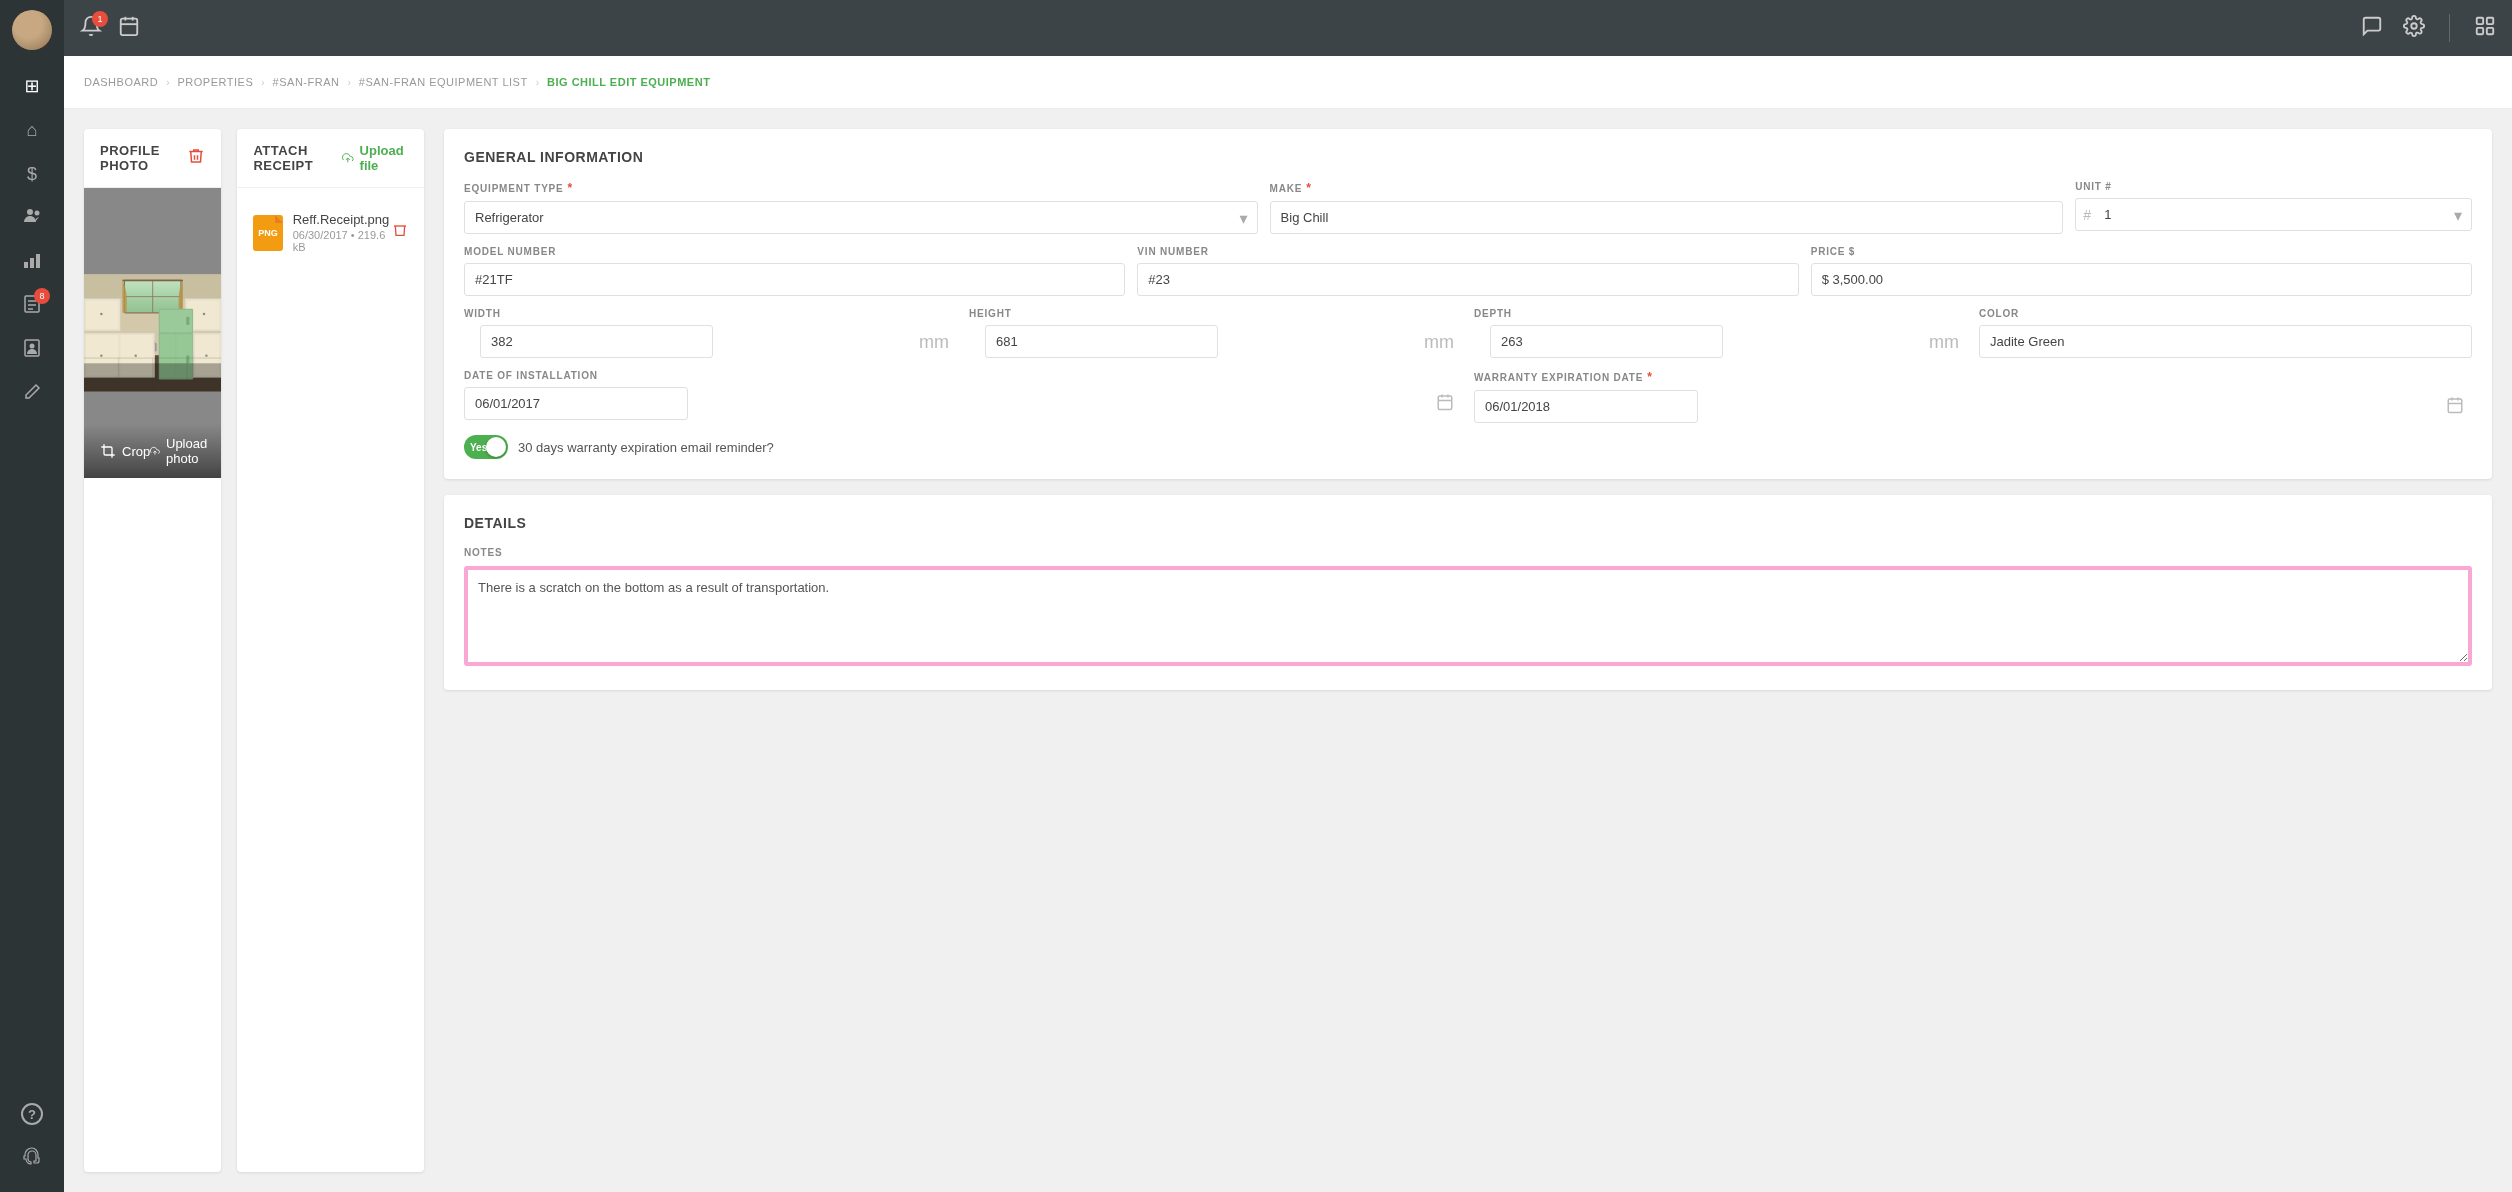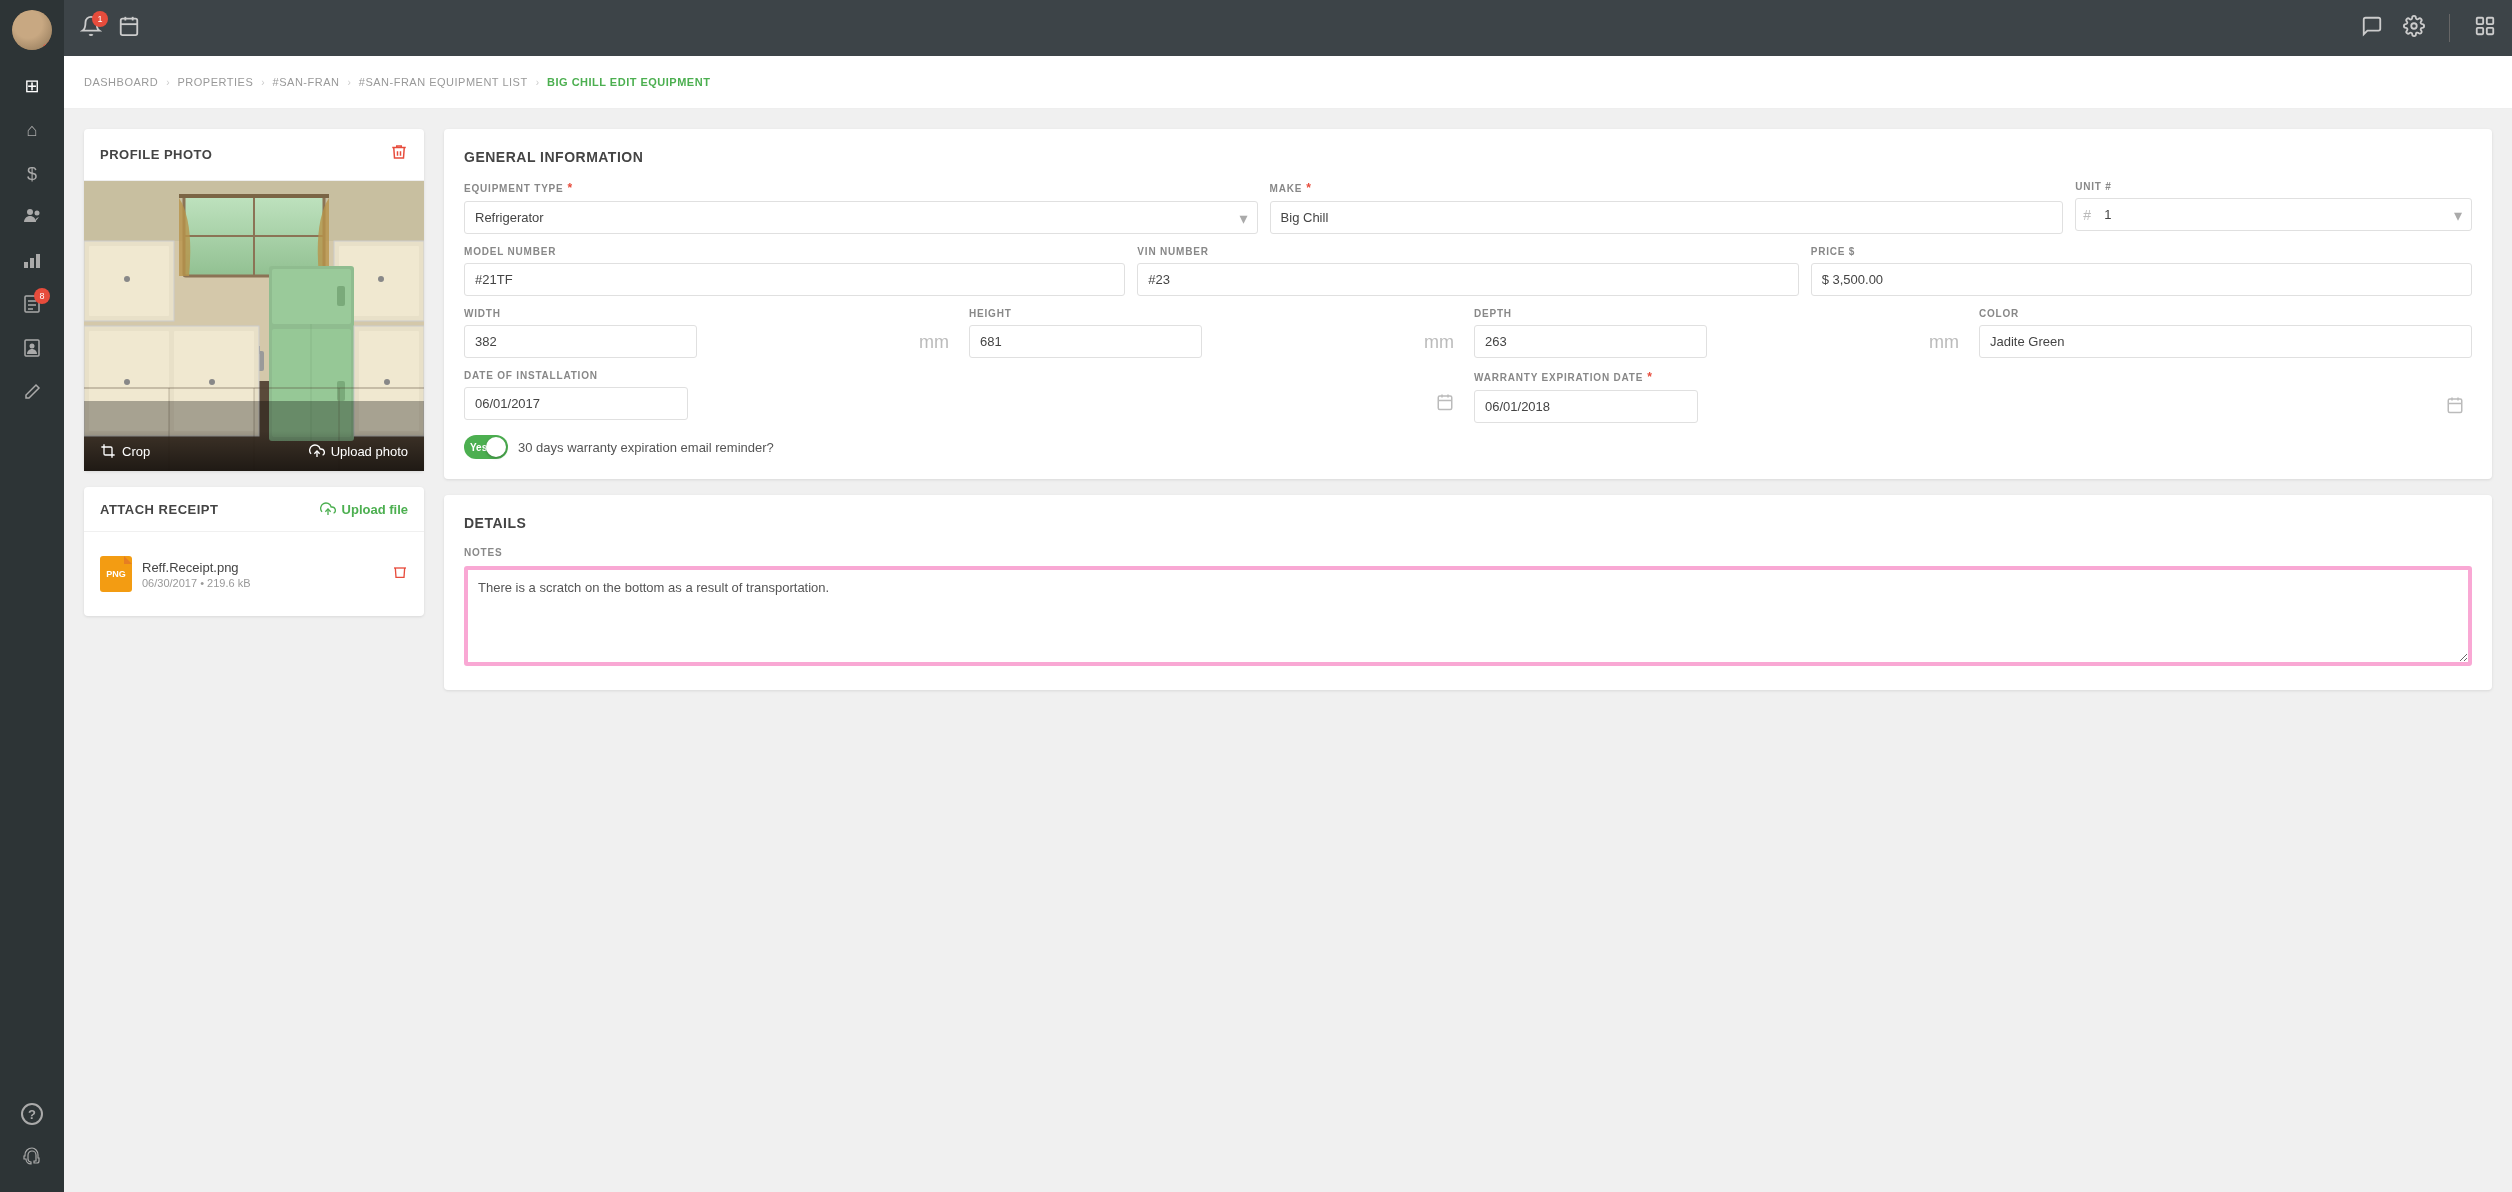--- a/index.html
+++ b/index.html
@@ -79,21 +79,21 @@
       flex-shrink: 0;
     }
     .breadcrumb-item { color: #999; text-transform: uppercase; font-weight: 500; letter-spacing: 0.5px; }
     .breadcrumb-item.active { color: #4caf50; font-weight: 700; }
     .breadcrumb-sep { color: #ccc; font-size: 10px; }
 
     
     .content { flex: 1; overflow-y: auto; display: flex; gap: 20px; padding: 20px; background: #f0f0f0; }
 
     
-    .left-col { width: 340px; flex-shrink: 0; display: flex; flex-direction: column; gap: 16px; }
+    .left-col { width: 340px; flex-shrink: 0; display: flex; flex-direction: row; gap: 16px; }
 
     
     .card {
       background: #fff;
       border-radius: 4px;
       box-shadow: 0 1px 3px rgba(0,0,0,0.1);
     }
     .card-header {
       display: flex; align-items: center; justify-content: space-between;
       padding: 14px 16px;
@@ -204,21 +204,21 @@
 
     
     .unit-field { position: relative; }
     .unit-icon {
       position: absolute; left: 8px; top: 50%; transform: translateY(-50%);
       color: #bbb; font-size: 14px;
     }
 
     
     .dim-field { position: relative; }
-    .dim-field input { padding-right: 40px; }
+    .dim-field input { padding-right: 40px; margin-left: 16px; }
     .dim-unit {
       position: absolute; right: 8px; top: 50%; transform: translateY(-50%);
       color: #ccc; font-size: 16px; font-weight: 300;
     }
 
     
     .date-field { position: relative; }
     .date-field input { padding-right: 36px; }
     .cal-icon {
       position: absolute; right: 8px; top: 50%; transform: translateY(-50%);

